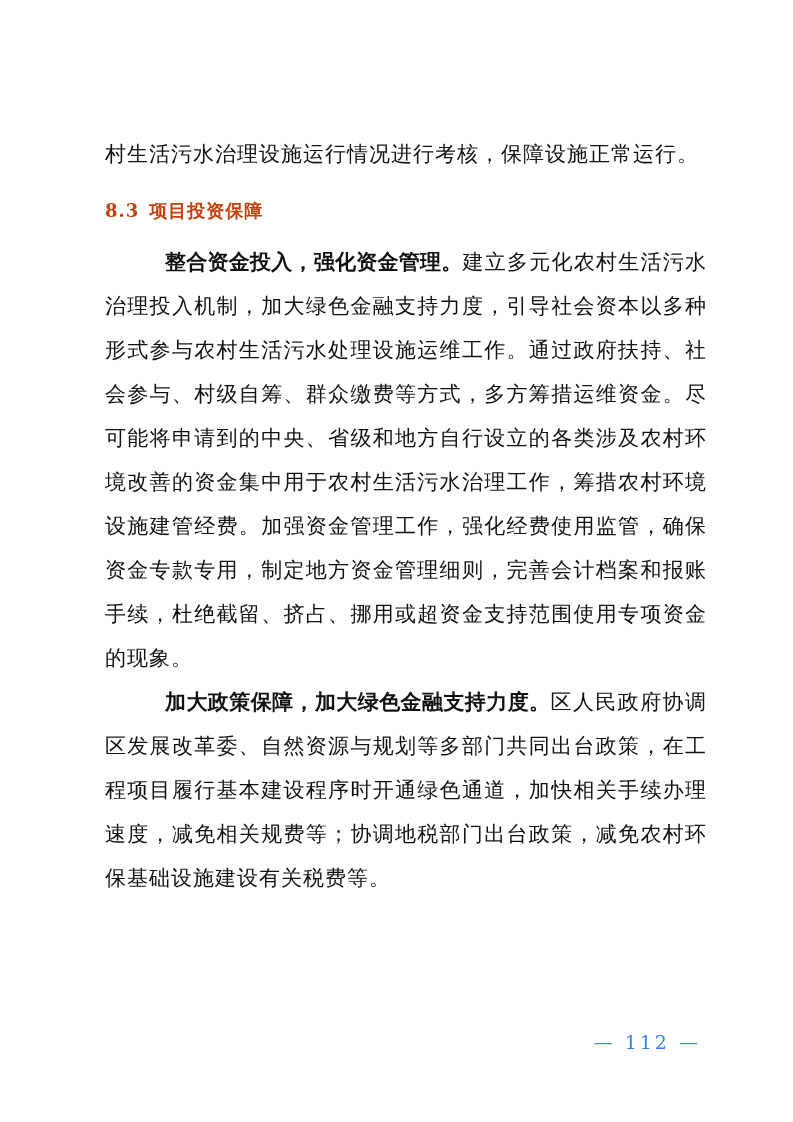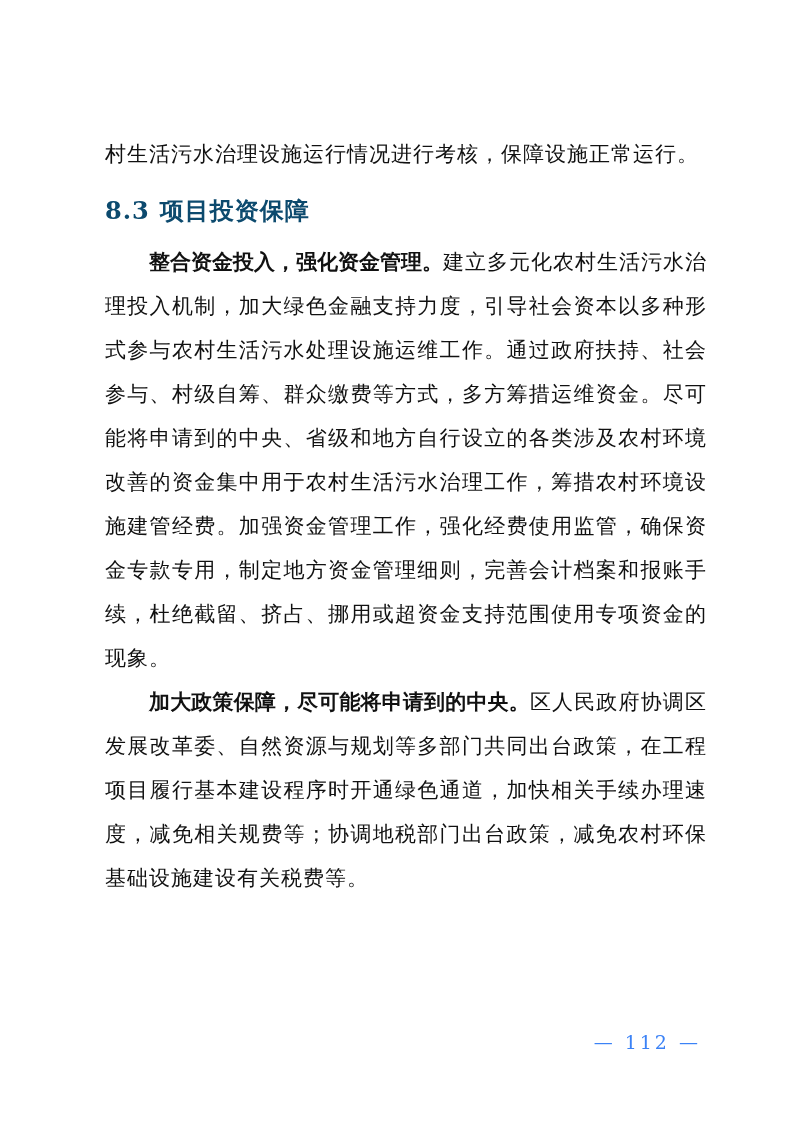--- a/index.html
+++ b/index.html
@@ -31,29 +31,30 @@
     text-align: justify;
     text-justify: inter-character;
   }
   .para.indent {
     text-indent: 44px;
   }
   .para .lead {
     font-weight: bold;
     font-family: "DejaVu Sans", "Liberation Sans", sans-serif;
     letter-spacing: 0;
+    margin-left: 16px;
   }
   .section-heading {
     margin: 18px 0 12px 0;
-    font-size: 24px;
+    font-size: 18px;
     line-height: 34px;
     font-weight: bold;
     font-family: "DejaVu Sans", "Liberation Sans", sans-serif;
     letter-spacing: 1px;
-    color: #0c4a6e;
+    color: #c2410c;
   }
   .section-heading .heading-number {
     font-family: "DejaVu Serif", "Liberation Serif", serif;
     margin-right: 10px;
   }
   .page-number {
     position: absolute;
     top: 1028px;
     right: 92px;
     font-size: 19px;
@@ -75,21 +76,21 @@
 
     <h2 class="section-heading">
       <span class="heading-number">8.3</span><span>项目投资保障</span>
     </h2>
 
     <p class="para indent">
       <span class="lead">整合资金投入，强化资金管理。</span><span>建立多元化农村生活污水治理投入机制，加大绿色金融支持力度，引导社会资本以多种形式参与农村生活污水处理设施运维工作。通过政府扶持、社会参与、村级自筹、群众缴费等方式，多方筹措运维资金。尽可能将申请到的中央、省级和地方自行设立的各类涉及农村环境改善的资金集中用于农村生活污水治理工作，筹措农村环境设施建管经费。加强资金管理工作，强化经费使用监管，确保资金专款专用，制定地方资金管理细则，完善会计档案和报账手续，杜绝截留、挤占、挪用或超资金支持范围使用专项资金的现象。</span>
     </p>
 
     <p class="para indent">
-      <span class="lead">加大政策保障，尽可能将申请到的中央。</span><span>区人民政府协调区发展改革委、自然资源与规划等多部门共同出台政策，在工程项目履行基本建设程序时开通绿色通道，加快相关手续办理速度，减免相关规费等；协调地税部门出台政策，减免农村环保基础设施建设有关税费等。</span>
+      <span class="lead">加大政策保障，加大绿色金融支持力度。</span><span>区人民政府协调区发展改革委、自然资源与规划等多部门共同出台政策，在工程项目履行基本建设程序时开通绿色通道，加快相关手续办理速度，减免相关规费等；协调地税部门出台政策，减免农村环保基础设施建设有关税费等。</span>
     </p>
 
 
 
   </div>
 
   <div class="page-number">— 112 —</div>
 </div>
 
 </body></html>

